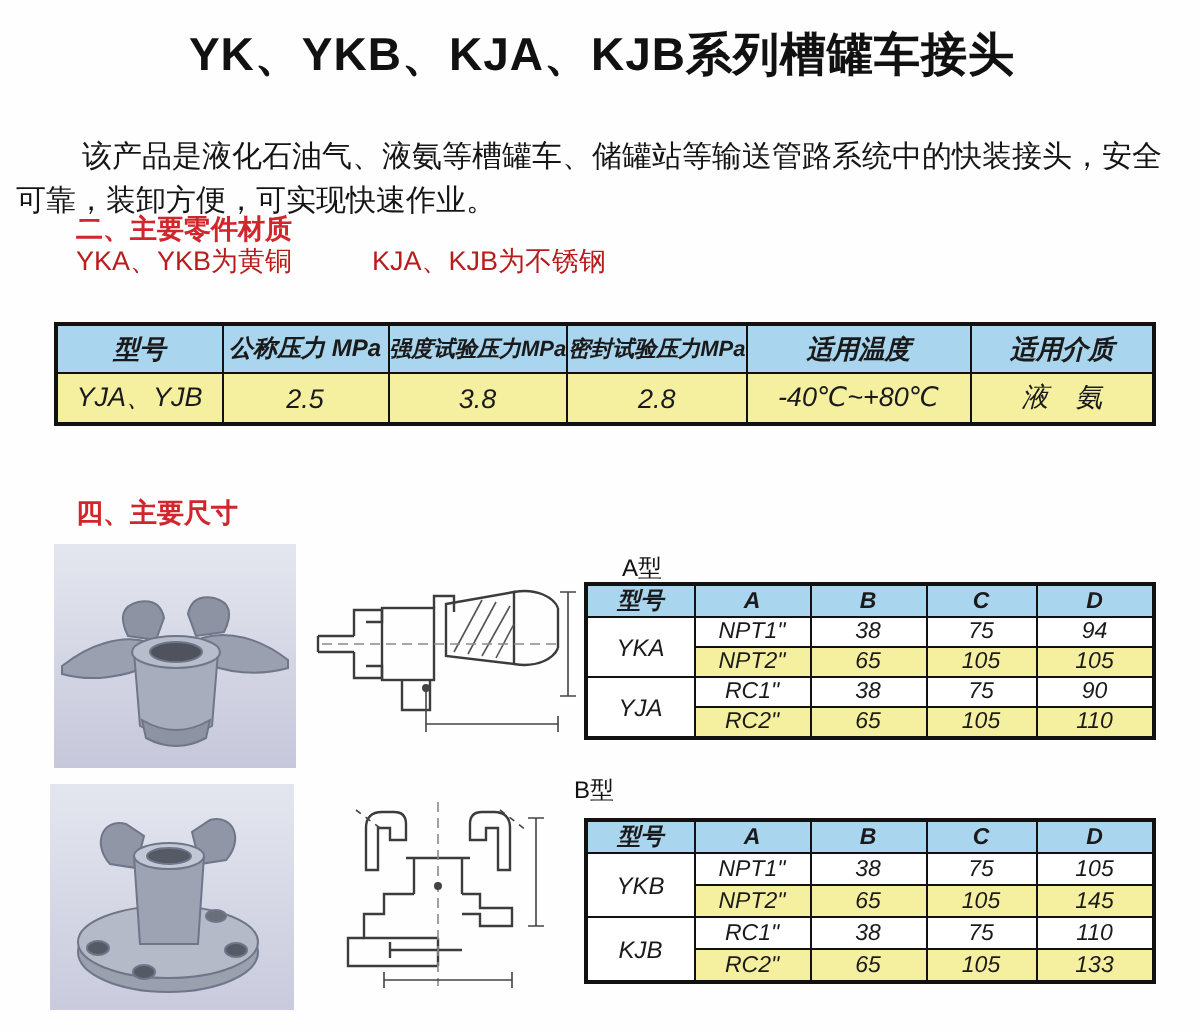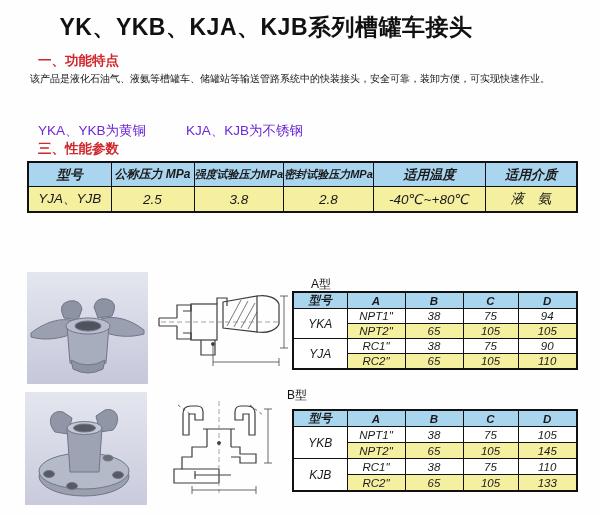--- a/index.html
+++ b/index.html
@@ -6,31 +6,31 @@
     --red:#d0262c;
     --blue:#aad5ee;
     --yellow:#f5efa0;
     --line:#111;
   }
   html,body{margin:0;padding:0;background:#ffffff;}
   body{font-family:"Liberation Sans","DejaVu Sans",sans-serif;color:#1a1a1a;}
   .page{position:relative;width:600px;height:516px;background:#fefefe;overflow:hidden;}
 
   .title{position:absolute;top:12px;left:0;width:532px;text-align:center;
-         font-size:23px;font-weight:bold;color:#111;letter-spacing:.5px;}
+         font-size:23px;font-weight:bold;color:#111;letter-spacing:.5px;padding-left:35px;}
 
   .sec-h{position:absolute;left:38px;font-size:13.5px;font-weight:bold;color:var(--red);}
   .sec-h.s1{top:52px;}
   .sec-h.s2{top:106px;}
   .sec-h.s3{top:140px;}
   .sec-h.s4{top:248px;}
 
   .para{position:absolute;left:8px;top:68px;width:586px;margin:0;
-        font-size:10px;line-height:22px;text-indent:2.2em;color:#151515;}
-  .materials{position:absolute;left:38px;top:122px;margin:0;font-size:13.5px;color:#6d28d9;}
+        font-size:15px;line-height:22px;text-indent:2.2em;color:#151515;}
+  .materials{position:absolute;left:38px;top:122px;margin:0;font-size:13.5px;color:#b91c1c;}
   .materials .m2{margin-left:40px;}
 
   table{border-collapse:collapse;table-layout:fixed;background:#fff;font-style:italic;}
   th,td{border:1px solid var(--line);text-align:center;vertical-align:middle;
         padding:0;overflow:hidden;white-space:nowrap;}
   tr.hl td{background:var(--yellow);}
 
   .perf{position:absolute;left:27px;top:161px;border:2px solid var(--line);}
   .perf th{background:var(--blue);height:23px;font-size:13px;font-weight:bold;}
   .perf th.md{font-size:12px;}
@@ -56,26 +56,25 @@
   .draw.a{left:153px;top:288px;}
   .draw.b{left:162px;top:399px;}
 </style>
 </head>
 <body>
 
 <div class="page">
 
   <div class="title">YK、YKB、KJA、KJB系列槽罐车接头</div>
 
-  <div class="sec-h s1">一、功能特点</div>
   <p class="para">该产品是液化石油气、液氨等槽罐车、储罐站等输送管路系统中的快装接头，安全可靠，装卸方便，可实现快速作业。</p>
 
+  <div class="sec-h s2">二、主要零件材质</div>
   <p class="materials"><span class="m1">YKA、YKB为黄铜</span><span class="m2">KJA、KJB为不锈钢</span></p>
 
-  <div class="sec-h s3">三、性能参数</div>
   <table class="perf">
       <colgroup>
         <col style="width: 83px;">
         <col style="width: 83px;">
         <col style="width: 84px;">
         <col style="width: 83px;">
         <col style="width: 112px;">
         <col style="width: 92px;">
       </colgroup>
       <thead>
@@ -93,20 +92,21 @@
           <td>YJA、YJB</td>
           <td>2.5</td>
           <td>3.8</td>
           <td>2.8</td>
           <td>-40℃~+80℃</td>
           <td>液　氨</td>
         </tr>
       </tbody>
     </table>
 
+  <div class="sec-h s4">四、主要尺寸</div>
 
   <svg class="photo a" width="121" height="112" viewBox="0 0 121 112">
     <defs>
       <linearGradient id="pbgA" x1="0" y1="0" x2="0" y2="1">
         <stop offset="0" stop-color="#e4e6ef"></stop>
           <stop offset="1" stop-color="#c6c7da"></stop>
       </linearGradient>
     </defs>
     <rect x="0" y="0" width="121" height="112" fill="url(#pbgA)"></rect>
     <g stroke="#70768a" stroke-width="1">

